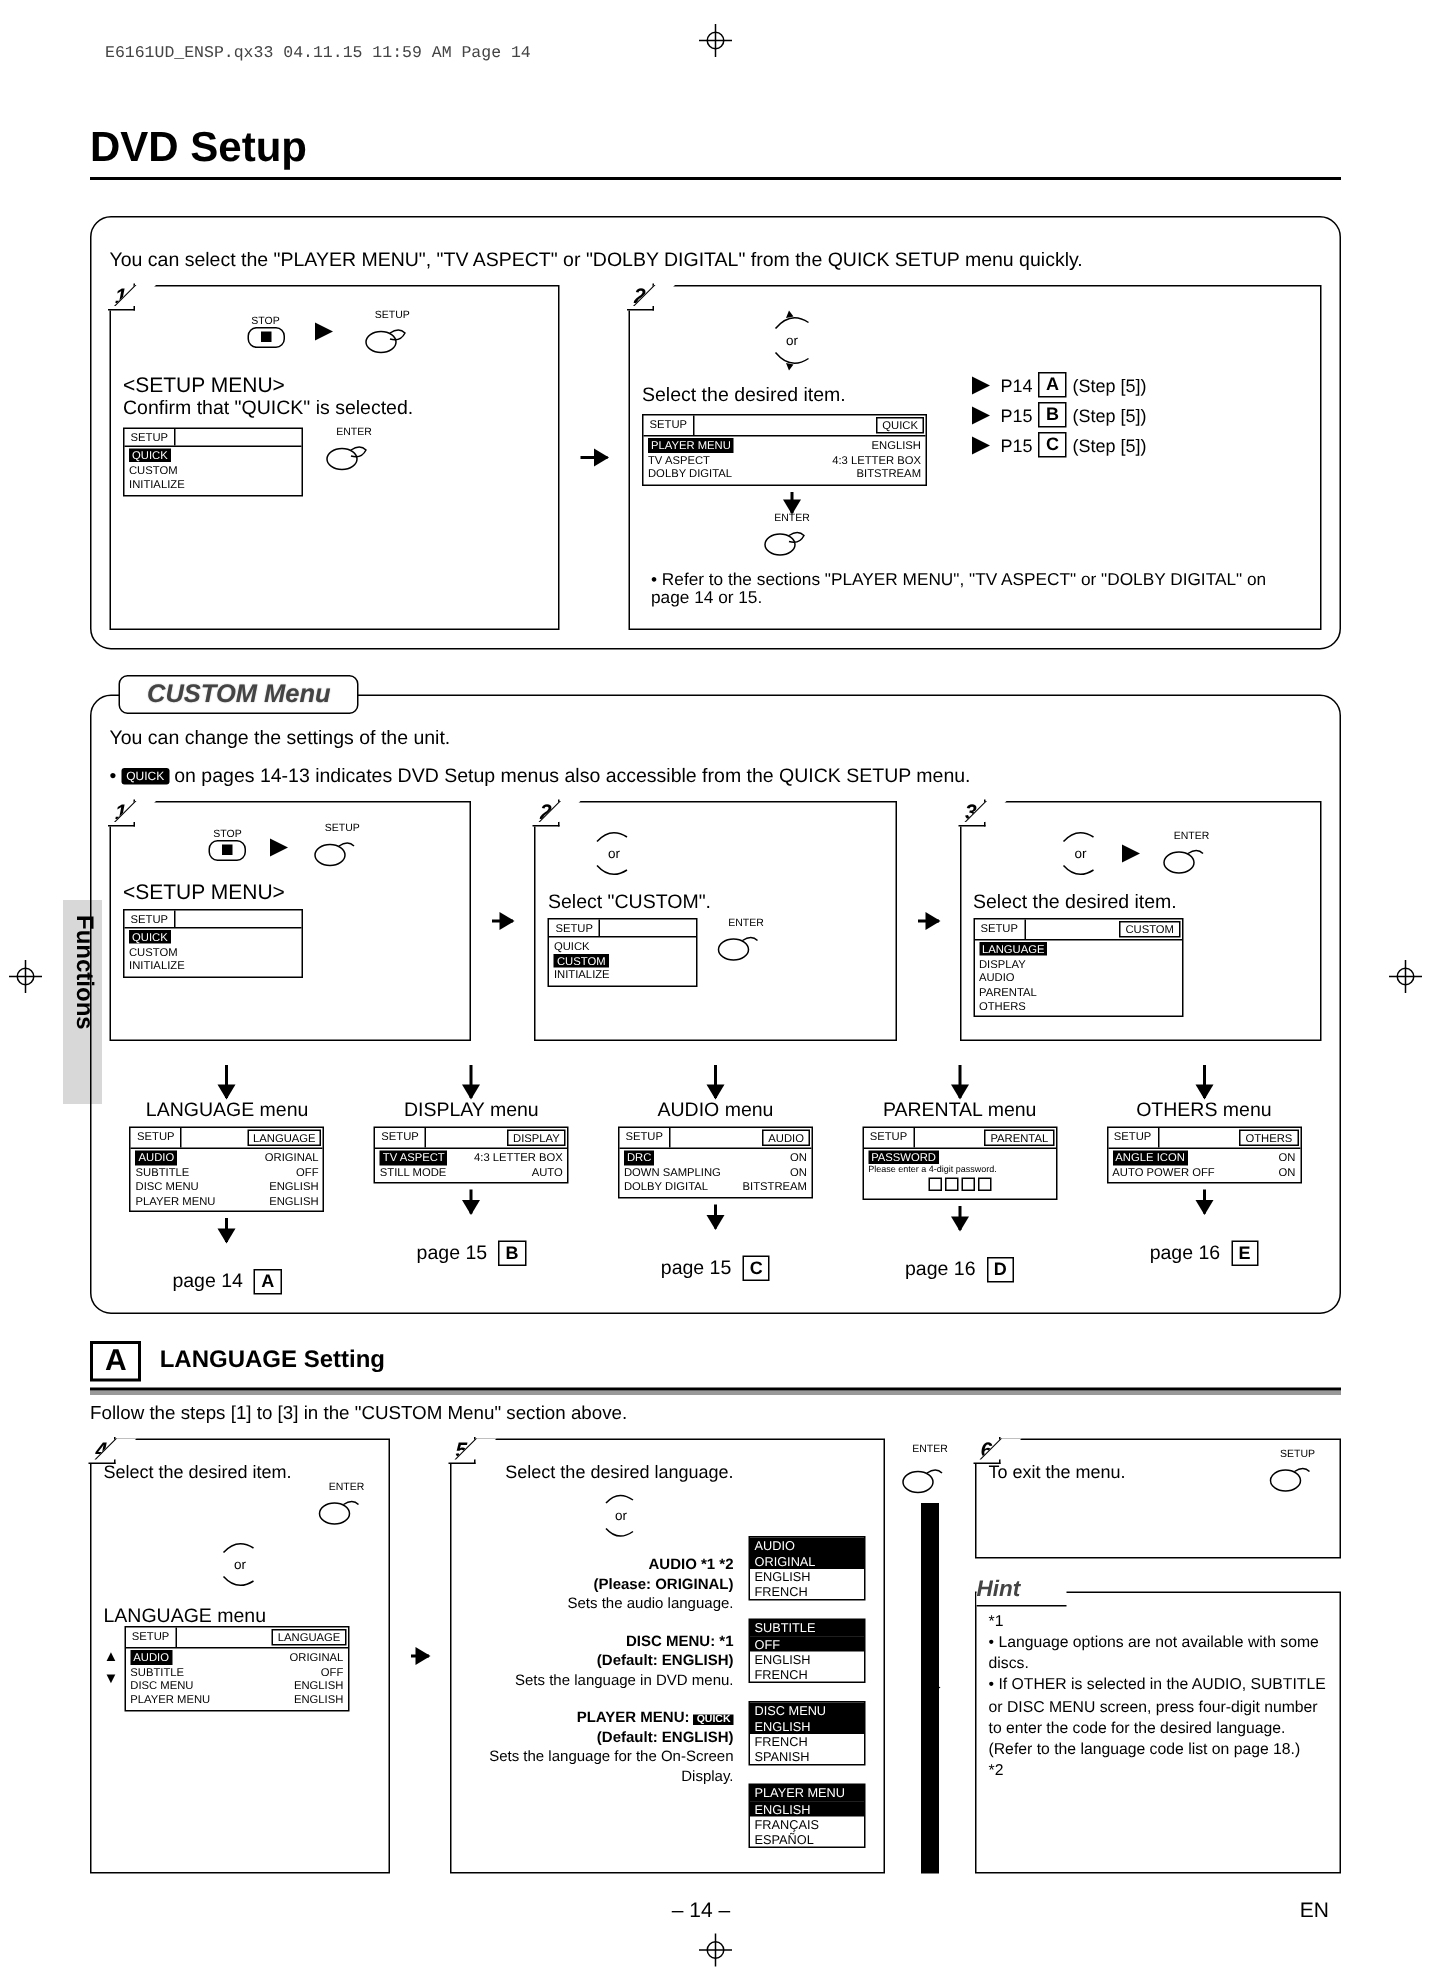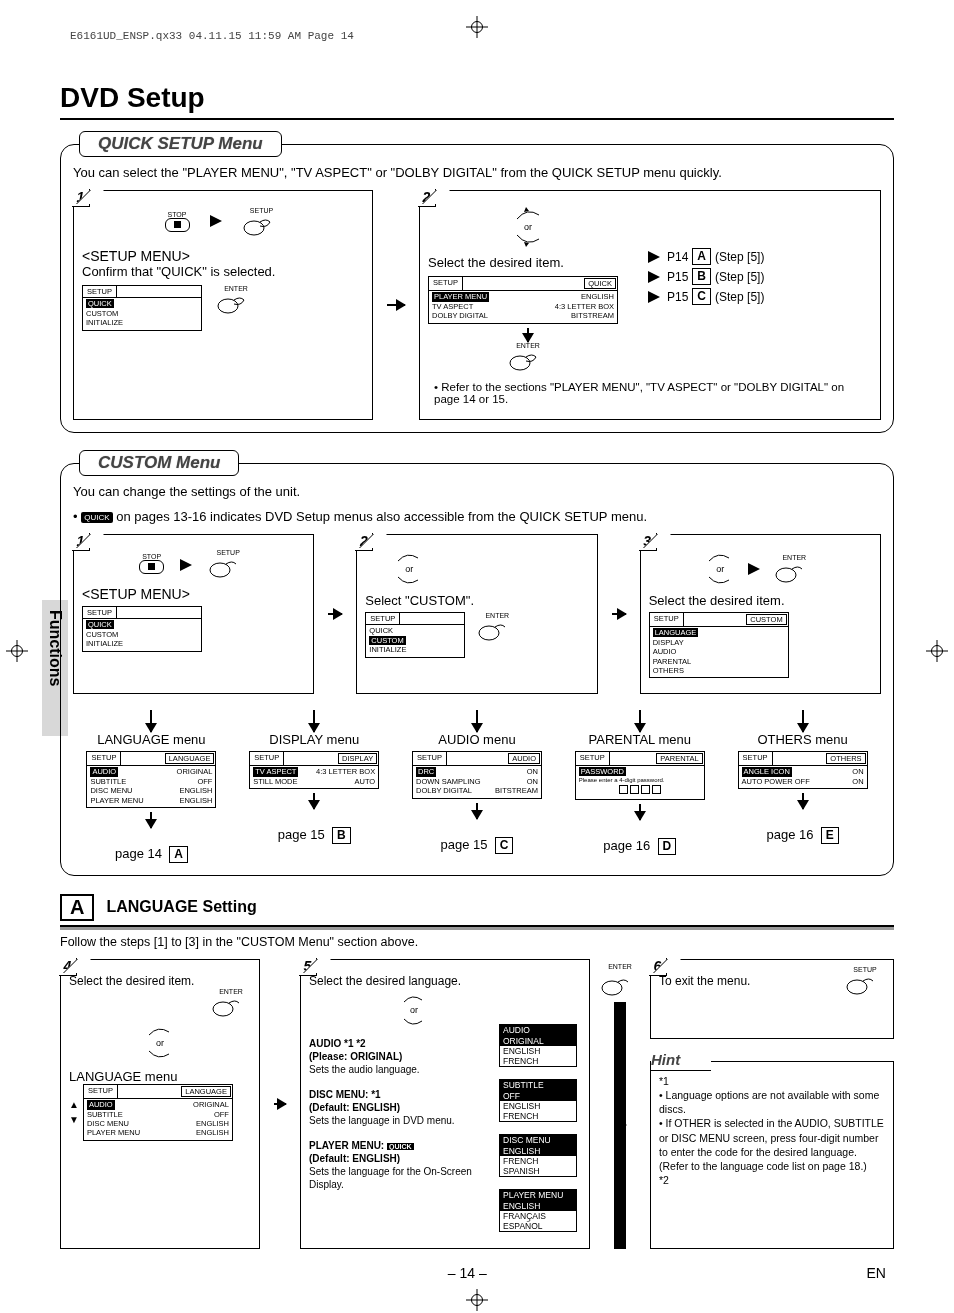--- a/index.html
+++ b/index.html
@@ -168,21 +168,21 @@
   .lang-header .lh-title { font-size:16px; font-weight:bold;text-align:center;}
   .lang-header::after {
     content:""; position:absolute; right:0; bottom:-5px; left:0; height:3px; background:#999; z-index:-1;
   }
 
   .lang-follow { font-size:12.5px; margin:8px 0 10px 0;}
 
   
   .lang-grid { display:flex; gap:10px; align-items:stretch;}
   .lang-grid .step-frame { flex:0 0 auto;}
-  .optcol { font-size:10px; line-height:1.3; flex:0 0 150px;}
+  .optcol { font-size:10px; line-height:1.3; flex:0 0 150px;text-align:right;}
   .optcol .opt-h { font-weight:bold; font-size:10px;}
   .optcol .opt-d { margin-bottom:12px;}
   .listbox { border:1px solid #000; font-size:8.5px; padding:0; margin-bottom:12px; width:78px;}
   .listbox div { padding:0 3px; border-bottom:0;}
   .listbox .hl { background:#000; color:#fff;}
   .listbox .top { border-bottom:1px solid #000;}
 
   .hint-box {
     border:1.2px solid #000; flex:1; padding:6px 8px; font-size:10.5px; line-height:1.35;
     position:relative;
@@ -242,21 +242,20 @@
 
 <div class="page">
 
   <div class="print-header">E6161UD_ENSP.qx33  04.11.15 11:59 AM  Page 14</div>
 
   <h1 class="title">DVD Setup</h1>
 
   <div class="side-tab">Functions</div>
 
   <div class="section-box">
-    <div class="sec-title">QUICK SETUP Menu</div>
     <div class="intro">You can select the "PLAYER MENU", "TV ASPECT" or "DOLBY DIGITAL" from the QUICK SETUP menu quickly.</div>
 
     <div class="grid">
 
       <div class="col" style="flex:0 0 300px">
         <div class="step-frame" style="height:230px">
           <div class="step-num">1</div>
           <div class="corner-cut"></div>
           <div class="row-flex" style="justify-content:center; gap:20px; margin-top:2px">
             <div class="center">
@@ -375,21 +374,21 @@
       </div>
     </div>
   </div>
 
   <div class="section-box" style="margin-top:30px">
     <div class="sec-title">CUSTOM Menu</div>
     <div class="intro">You can change the settings of the unit.</div>
     <div class="intro">
       <span>•</span>
       <span class="badge">QUICK</span>
-      <span> on pages 13-16 indicates DVD Setup menus also accessible from the QUICK SETUP menu.</span>
+      <span> on pages 14-13 indicates DVD Setup menus also accessible from the QUICK SETUP menu.</span>
     </div>
 
     <div class="grid">
 
       <div class="col" style="flex:1">
         <div class="step-frame" style="height:160px">
           <div class="step-num">1</div><div class="corner-cut"></div>
           <div class="row-flex" style="justify-content:center; gap:16px">
             <div class="center"><div class="lbl-tiny">STOP</div><span class="stop-icon"></span></div>
             <span class="arrow-right"></span>

